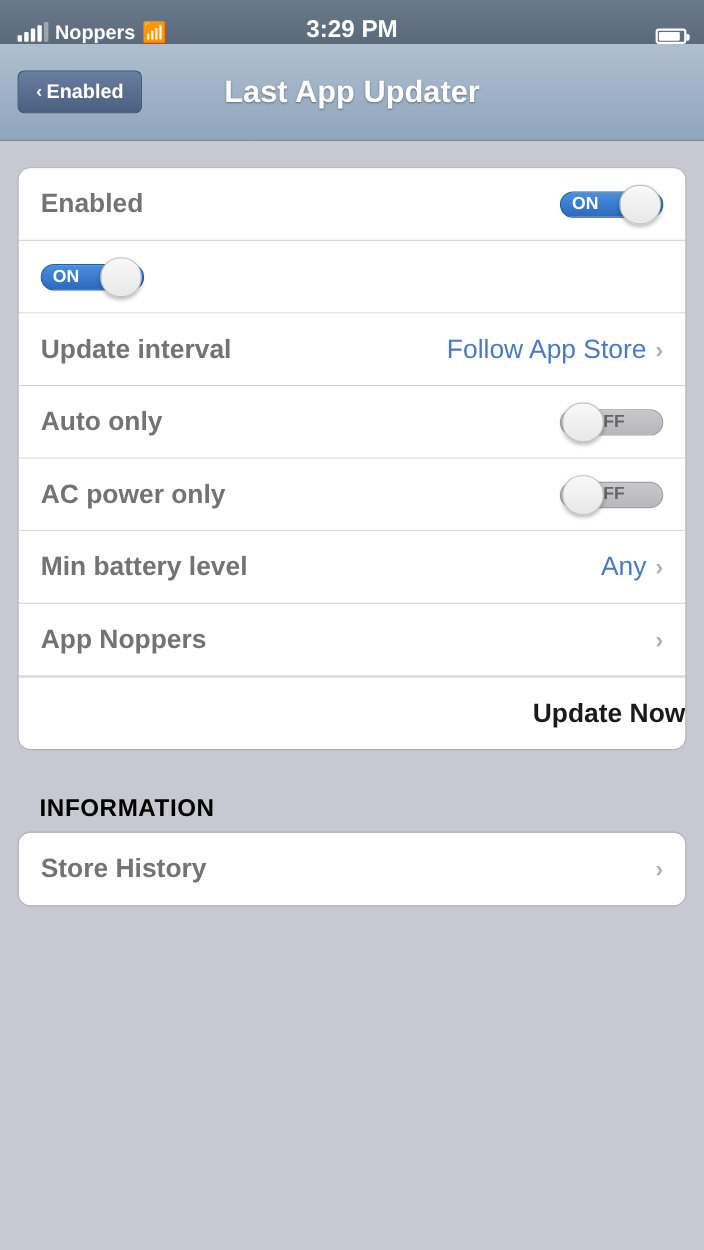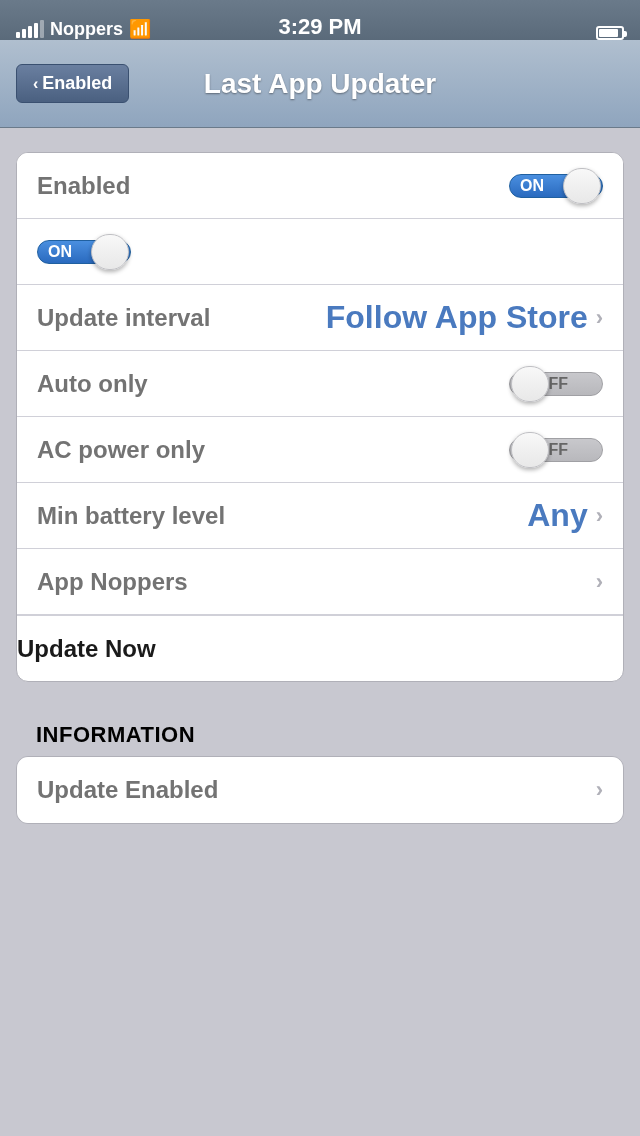--- a/index.html
+++ b/index.html
@@ -143,23 +143,22 @@
       color: #737373;
     }
 
     .row-right {
       display: flex;
       align-items: center;
       gap: 8px;
     }
 
     .row-value {
-      font-size: 32px;
+      font-size: 24px;
       color: #4a7abf;
-      font-weight: bold;
     }
 
     .chevron-right {
       font-size: 22px;
       color: #b0b0b8;
       font-weight: 600;
     }
 
     
     .toggle {
@@ -202,21 +201,21 @@
       right: 1px;
     }
     .toggle.off .toggle-thumb {
       left: 1px;
     }
 
     
     .update-now-row {
       display: flex;
       align-items: center;
-      justify-content: flex-start;
+      justify-content: flex-end;
       min-height: 66px;
       border-top: 1px solid #d0d0d8;
       cursor: pointer;
     }
     .update-now-label {
       font-size: 24px;
       font-weight: 700;
       color: #1a1a1a;
     }
 
@@ -351,21 +350,21 @@
       <span class="update-now-label">Update Now</span>
     </div>
 
   </div>
 
   <div class="section-header">Information</div>
 
   <div class="info-group">
 
     <div class="settings-row" style="cursor:pointer;">
-      <span class="row-label">Update Enabled</span>
+      <span class="row-label">Store History</span>
       <div class="row-right">
         <span class="chevron-right">›</span>
       </div>
     </div>
 
 
   </div>
 
 </div>
 

